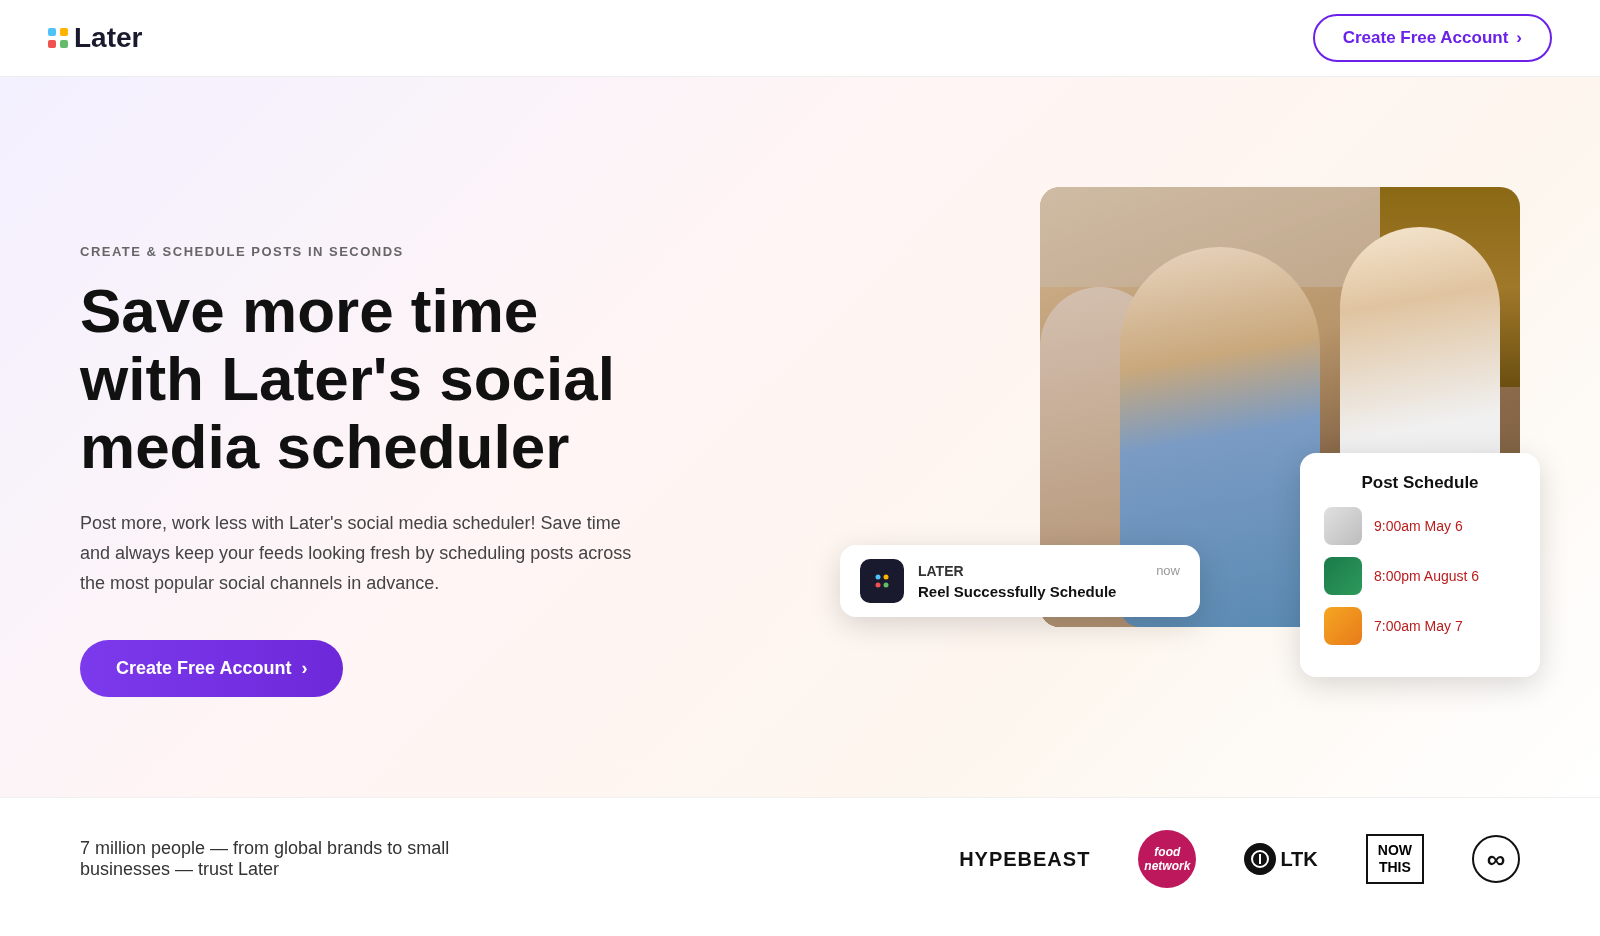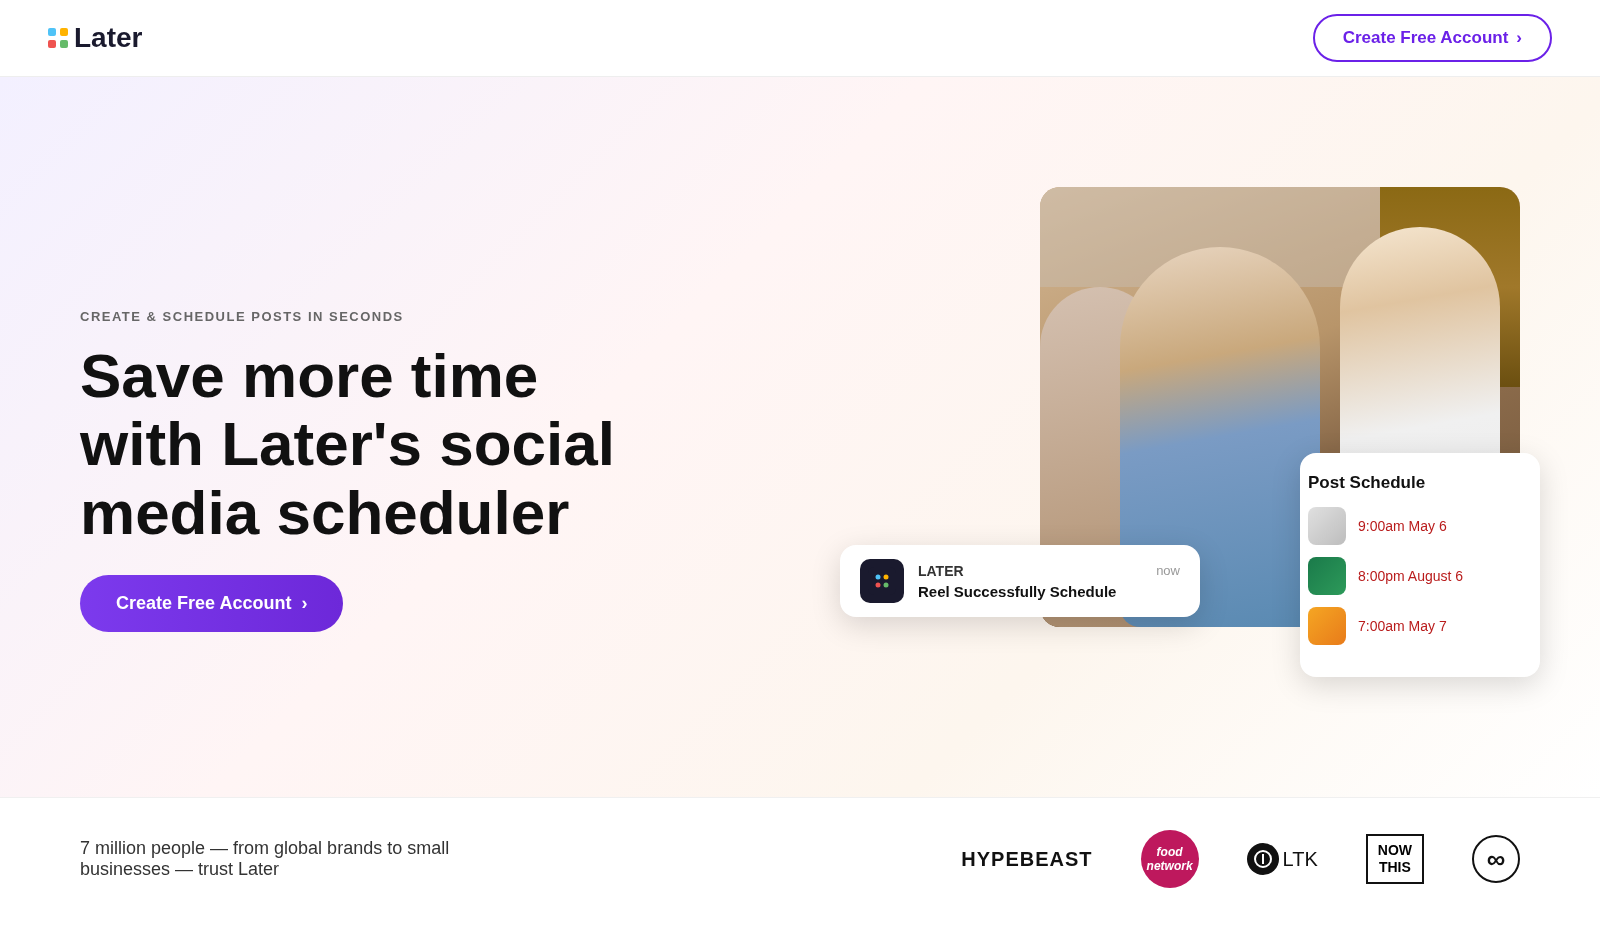--- a/index.html
+++ b/index.html
@@ -195,23 +195,24 @@
     .notif-msg { font-weight: 700; font-size: 15px; color: #111; }
 
     
     .schedule-card {
       position: absolute;
       right: -20px;
       bottom: 30px;
       background: #fff;
       border-radius: 16px;
       box-shadow: 0 8px 30px rgba(0,0,0,0.15);
-      padding: 20px 8px;
+      padding: 20px 24px;
       width: 240px;
       z-index: 10;
+      text-align: center;
     }
     .schedule-title { font-weight: 700; font-size: 17px; color: #111; margin-bottom: 14px; }
     .schedule-item {
       display: flex;
       align-items: center;
       gap: 12px;
       margin-bottom: 12px;
     }
     .schedule-thumb {
       width: 38px;
@@ -264,21 +265,21 @@
       color: #fff;
       font-size: 11px;
       font-weight: 700;
       text-align: center;
       line-height: 1.2;
     }
     .brand-ltk {
       display: flex;
       align-items: center;
       gap: 4px;
-      font-weight: 400;
+      font-weight: 700;
       font-size: 20px;
       color: #111;
     }
     .ltk-circle {
       width: 32px;
       height: 32px;
       border-radius: 50%;
       background: #111;
       display: flex;
       align-items: center;
@@ -323,20 +324,21 @@
   <button class="nav-cta">
     <span>Create Free Account</span>
     <span>›</span>
   </button>
 </nav>
 
 <section class="hero">
   <div class="hero-left">
     <p class="hero-eyebrow">CREATE &amp; SCHEDULE POSTS IN SECONDS</p>
     <h1 class="hero-title">Save more time with Later's social media scheduler</h1>
+    <p class="hero-desc">Post more, work less with Later's social media scheduler! Save time and always keep your feeds looking fresh by scheduling posts across the most popular social channels in advance.</p>
     <button class="hero-cta">
       <span>Create Free Account</span>
       <span>›</span>
     </button>
   </div>
 
   <div class="hero-right">
 
     <div class="hero-photo">
       <div class="photo-bg">

